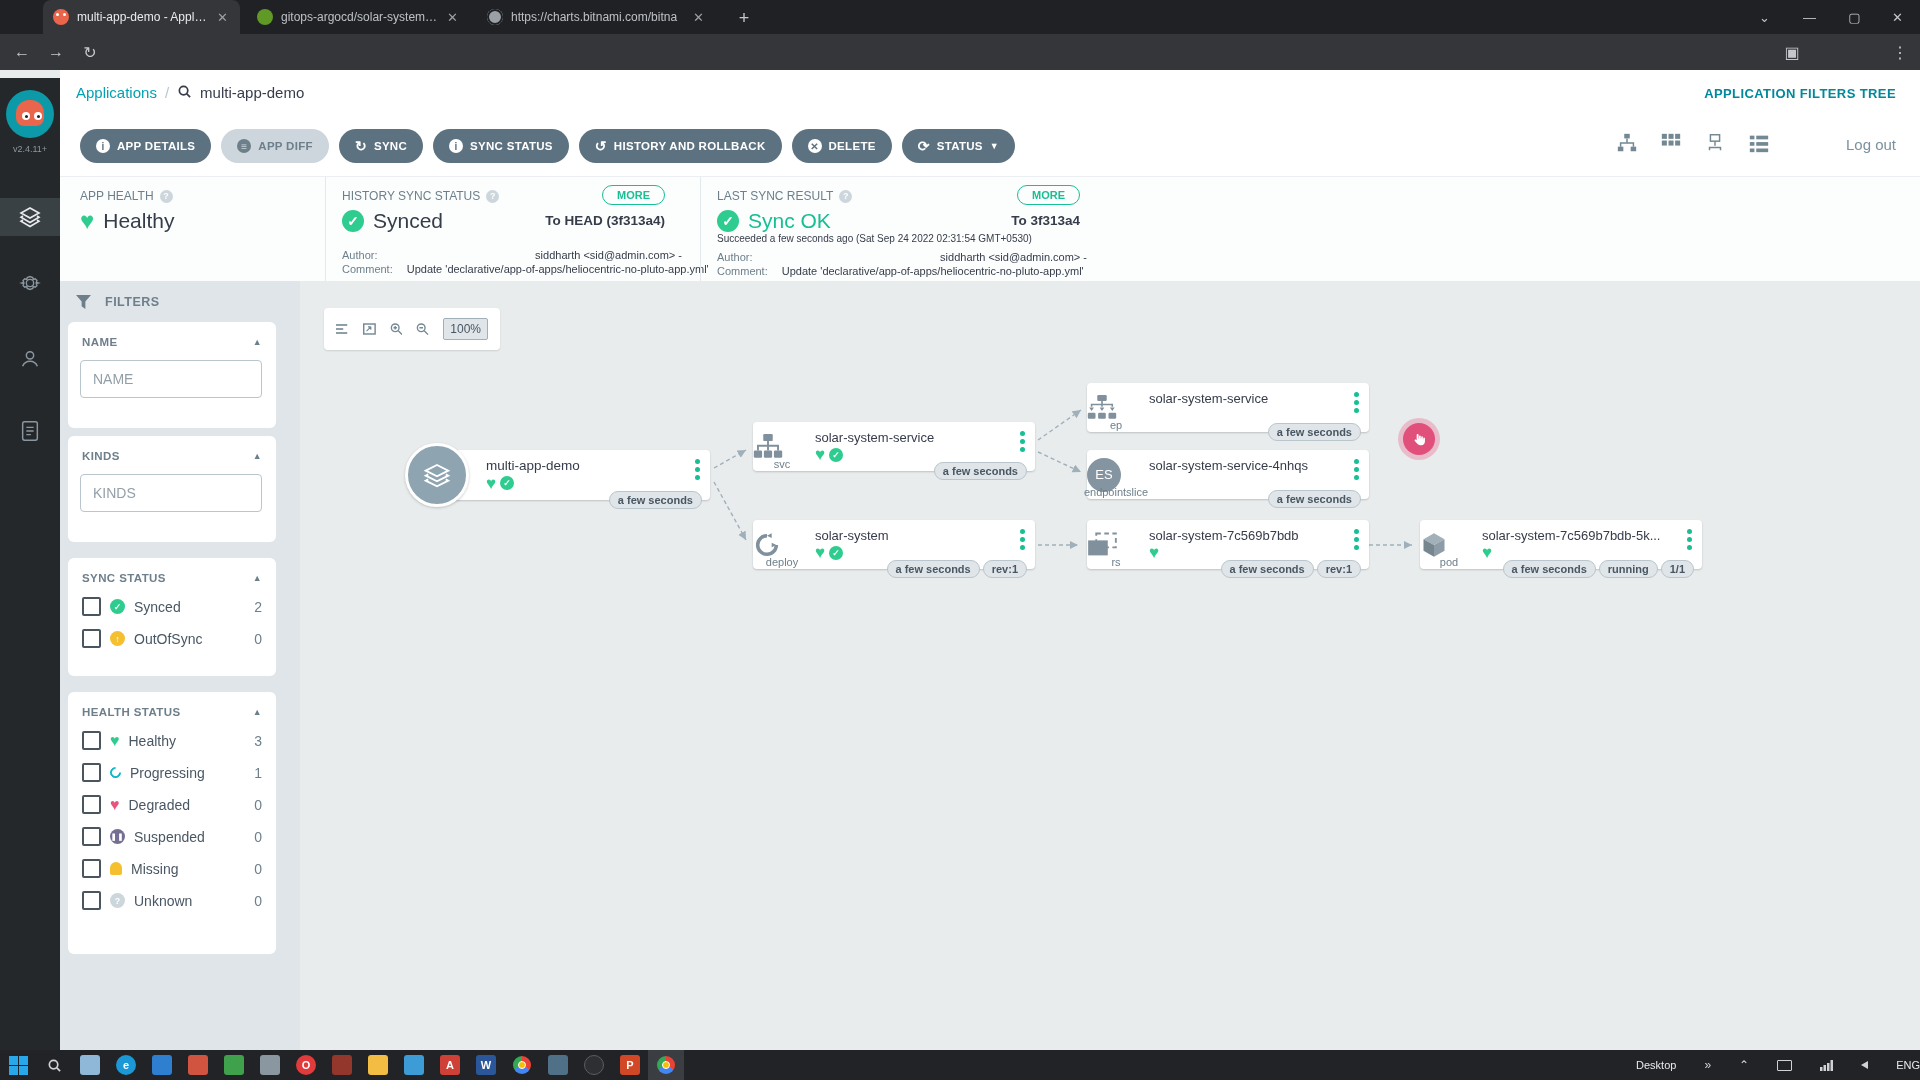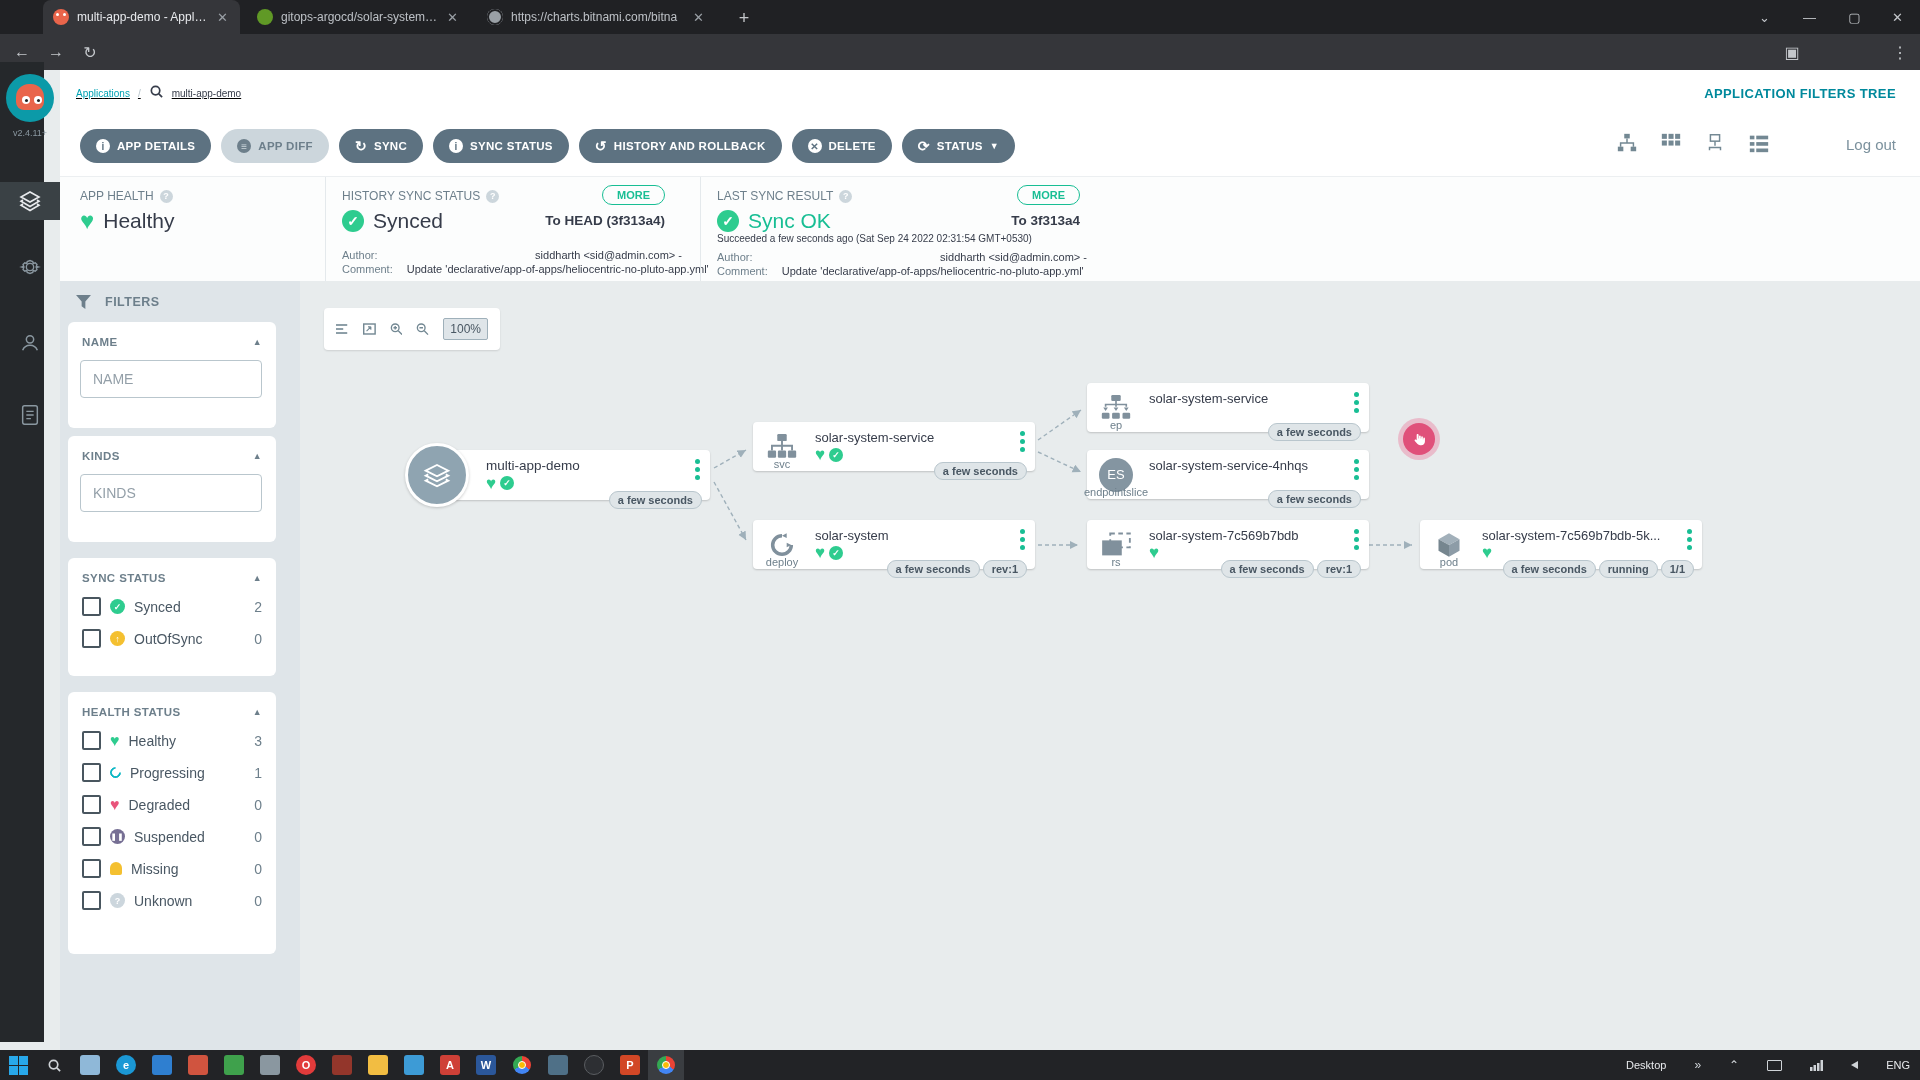--- a/index.html
+++ b/index.html
@@ -31,34 +31,34 @@
     color:#9aa0a6;font-size:12.5px;gap:8px;}
   .urlbar .sep{width:1px;height:14px;background:#5f6368;}
   .urlbar .host{color:#e8eaed;}
   .guest{position:absolute;left:1806px;top:38px;height:28px;display:flex;align-items:center;gap:6px;
     color:#e8eaed;font-size:12px;}
   .avatar{width:22px;height:22px;border-radius:50%;background:#5f6368;position:relative;}
   .avatar:before{content:"";position:absolute;left:7px;top:4px;width:8px;height:8px;border-radius:50%;background:#cfd2d6;}
   .avatar:after{content:"";position:absolute;left:4px;top:13px;width:14px;height:8px;border-radius:7px 7px 0 0;background:#cfd2d6;}
 
   
-  .asidebar{position:absolute;left:0;top:62px;width:44px;height:980px;background:#25282b;}
+  .asidebar{position:absolute;left:0;top:78px;width:60px;height:980px;background:#25282b;}
   .alogo{position:absolute;left:6px;top:12px;width:48px;height:48px;border-radius:50%;
     background:#0c9aa8;overflow:hidden;}
   .alogo .head{position:absolute;left:10px;top:10px;width:28px;height:26px;border-radius:13px 13px 8px 8px;background:#e9654b;}
   .alogo .eye{position:absolute;top:22px;width:8px;height:8px;border-radius:50%;background:#fff;}
   .alogo .eye:before{content:"";position:absolute;left:2.5px;top:2.5px;width:3px;height:3px;border-radius:50%;background:#222;}
   .aver{position:absolute;left:0;top:66px;width:60px;text-align:center;color:#8a97a0;font-size:9px;}
   .anav{position:absolute;left:0;width:60px;height:38px;display:flex;align-items:center;justify-content:center;}
   .anav.on{background:#3a4145;}
 
   
   .phead{position:absolute;left:60px;top:70px;width:1860px;height:48px;background:#fff;
     border-bottom:1px solid #e4e8ea;}
-  .crumb{position:absolute;left:16px;top:14px;display:flex;align-items:flex-end;gap:8px;font-size:10px;text-decoration:underline;}
+  .crumb{position:absolute;left:16px;top:14px;display:flex;align-items:flex-start;gap:8px;font-size:15px;}
   .crumb .root{color:#00a2b3;}
   .crumb .sl{color:#b9c6cd;}
   .crumb .cur{color:#363c4a;}
   .viewlbl{position:absolute;right:24px;top:16px;color:#00899c;font-size:13px;font-weight:bold;letter-spacing:.4px;}
 
   .ptool{position:absolute;left:60px;top:118px;width:1860px;height:58px;background:#fff;}
   .btnrow{position:absolute;left:20px;top:11px;display:flex;gap:10px;}
   .abtn{height:34px;border-radius:17px;background:#5d7281;color:#fff;font-size:11.5px;font-weight:bold;
     letter-spacing:.3px;display:flex;align-items:center;gap:7px;padding:0 16px;white-space:nowrap;}
   .abtn.dis{background:#ccd6dc;color:#6d7f8b;}
@@ -114,21 +114,21 @@
 
   
   .garea{position:absolute;left:300px;top:281px;width:1620px;height:769px;background:#e8eced;}
   .gtool{position:absolute;left:324px;top:308px;width:176px;height:42px;background:#fff;border-radius:4px;
     box-shadow:0 1px 2px rgba(0,0,0,.12);display:flex;align-items:center;gap:14px;padding:0 12px;box-sizing:border-box;}
   .zoombox{border:1px solid #9fb0ba;background:#dfe5e9;color:#495763;font-size:12px;padding:3px 6px;border-radius:2px;}
   .edges{position:absolute;left:0;top:0;width:1920px;height:1080px;pointer-events:none;}
 
   .node{position:absolute;width:282px;height:49px;background:#fff;border-radius:4px;
     box-shadow:0 1px 2px rgba(0,0,0,.18);}
-  .node .icwrap{position:absolute;left:0;top:0;width:58px;height:49px;display:flex;align-items:center;justify-content:center;}
+  .node .icwrap{position:absolute;left:0;top:0;width:58px;height:49px;display:flex;align-items:center;}
   .node .kind{position:absolute;left:50%;transform:translateX(-50%);bottom:1px;color:#6d7f8b;font-size:11px;white-space:nowrap;}
   .node .ttl{position:absolute;left:62px;top:8px;font-size:13px;color:#363c4a;white-space:nowrap;}
   .node .hl{position:absolute;left:62px;top:25px;display:flex;gap:4px;align-items:center;}
   .nheart{color:#2ecc8f;font-size:17px;line-height:15px;}
   .nchk{width:14px;height:14px;border-radius:50%;background:#2ecc8f;color:#fff;font-size:9px;font-weight:bold;
     display:flex;align-items:center;justify-content:center;}
   .dots{position:absolute;right:10px;top:9px;display:flex;flex-direction:column;gap:3px;}
   .dots i{width:5px;height:5px;border-radius:50%;background:#18be94;}
   .badges{position:absolute;right:8px;bottom:-9px;display:flex;gap:3px;font-weight:bold;}
   .badge{background:#dfe5e8;border:1px solid #b9c6cd;color:#495763;font-size:11px;border-radius:9px;
@@ -150,21 +150,21 @@
   .tb.on{background:#3a3d41;}
   .tile{width:20px;height:20px;border-radius:3px;display:flex;align-items:center;justify-content:center;
     color:#fff;font-size:11px;font-weight:bold;}
   .tile.round{border-radius:50%;}
   .win{display:grid;grid-template-columns:9px 9px;grid-template-rows:9px 9px;gap:1px;}
   .win i{background:#28a8ea;}
   .chromeball{width:18px;height:18px;border-radius:50%;
     background:conic-gradient(#ea4335 0 33%,#4285f4 33% 66%,#34a853 66% 100%);position:relative;}
   .chromeball:before{content:"";position:absolute;left:5px;top:5px;width:8px;height:8px;border-radius:50%;
     background:#fbbc05;border:1px solid #fff;box-sizing:border-box;}
-  .tray{margin-left:auto;display:flex;align-items:center;gap:28px;padding-right:10px;color:#e8eaed;font-size:11px;}
+  .tray{margin-left:auto;display:flex;align-items:center;gap:28px;color:#e8eaed;font-size:11px;}
   .trayico{color:#cfd3d7;font-size:12px;}
   .mon{width:13px;height:9px;border:1.5px solid #cfd3d7;border-radius:1px;}
   .spk{width:0;height:0;border-top:4px solid transparent;border-bottom:4px solid transparent;border-right:7px solid #cfd3d7;}
   svg{display:block;}
 </style>
 </head>
 <body>
 
 <div class="screen">
 

